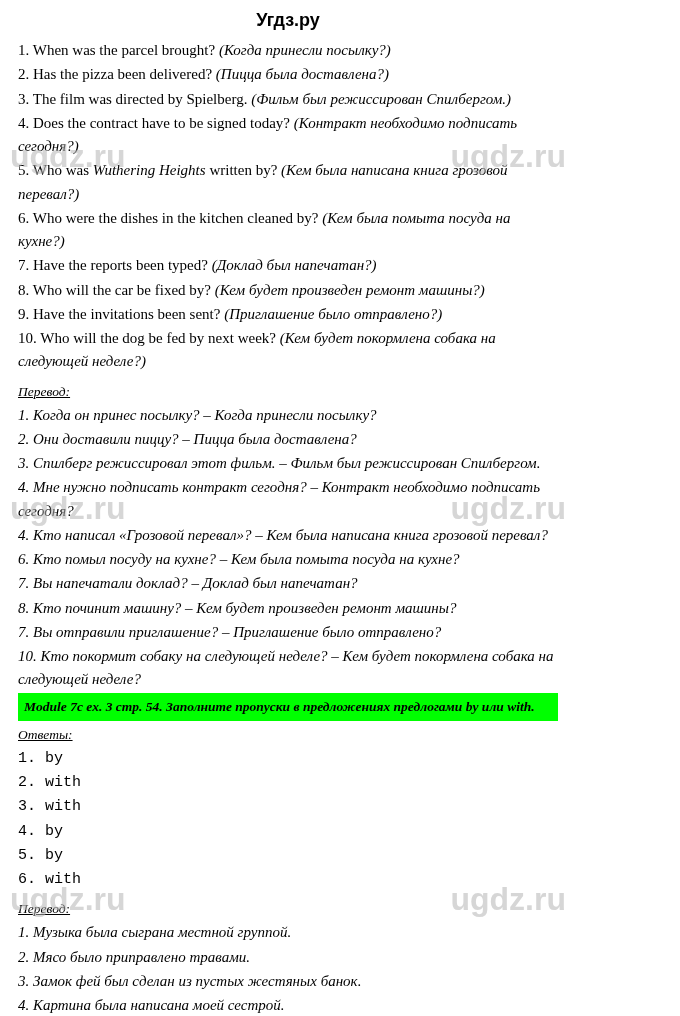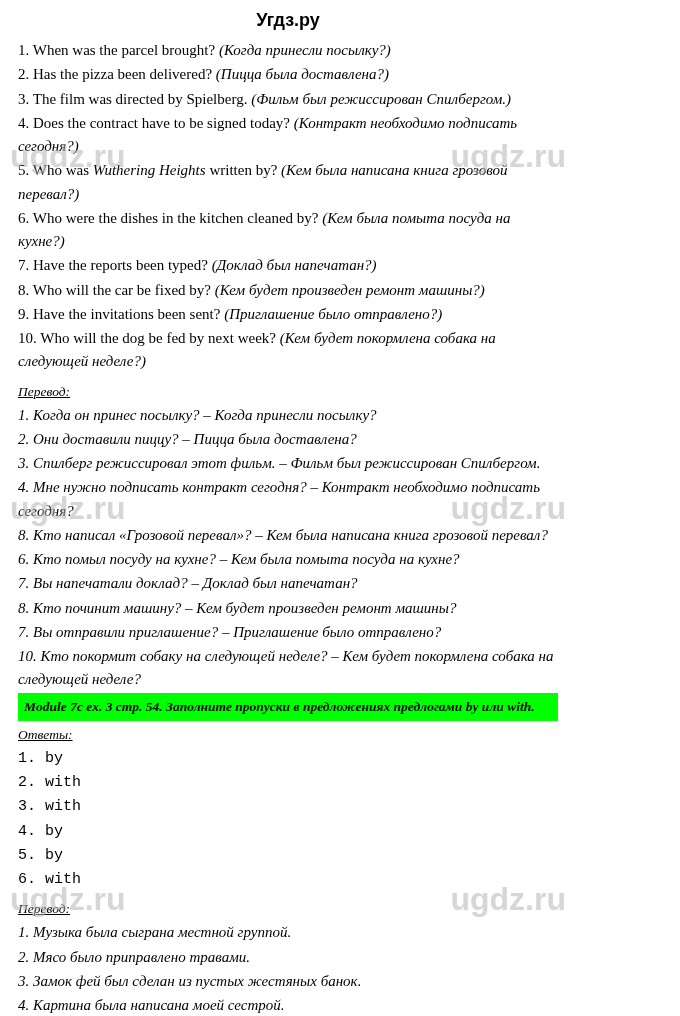--- a/index.html
+++ b/index.html
@@ -85,21 +85,21 @@
     <p>10. Who will the dog be fed by next week? <span class="italic">(Кем будет покормлена собака на следующей неделе?)</span></p>
   </div>
 
   <div class="section-header" style="margin-top:10px;">Перевод:</div>
 
   <div class="content-block italic" style="margin-top:4px;">
     <p>1. Когда он принес посылку? – Когда принесли посылку?</p>
     <p>2. Они доставили пиццу? – Пицца была доставлена?</p>
     <p>3. Спилберг режиссировал этот фильм. – Фильм был режиссирован Спилбергом.</p>
     <p>4. Мне нужно подписать контракт сегодня? – Контракт необходимо подписать сегодня?</p>
-    <p>8. Кто написал «Грозовой перевал»? – Кем была написана книга грозовой перевал?</p>
+    <p>4. Кто написал «Грозовой перевал»? – Кем была написана книга грозовой перевал?</p>
     <p>6. Кто помыл посуду на кухне? – Кем была помыта посуда на кухне?</p>
     <p>7. Вы напечатали доклад? – Доклад был напечатан?</p>
     <p>8. Кто починит машину? – Кем будет произведен ремонт машины?</p>
     <p>7. Вы отправили приглашение? – Приглашение было отправлено?</p>
     <p>10. Кто покормит собаку на следующей неделе? – Кем будет покормлена собака на следующей неделе?</p>
   </div>
 
   <div class="green-box">Module 7c ex. 3 стр. 54.  Заполните пропуски в предложениях предлогами by или with.</div>
 
   <div class="section-header">Ответы:</div>

